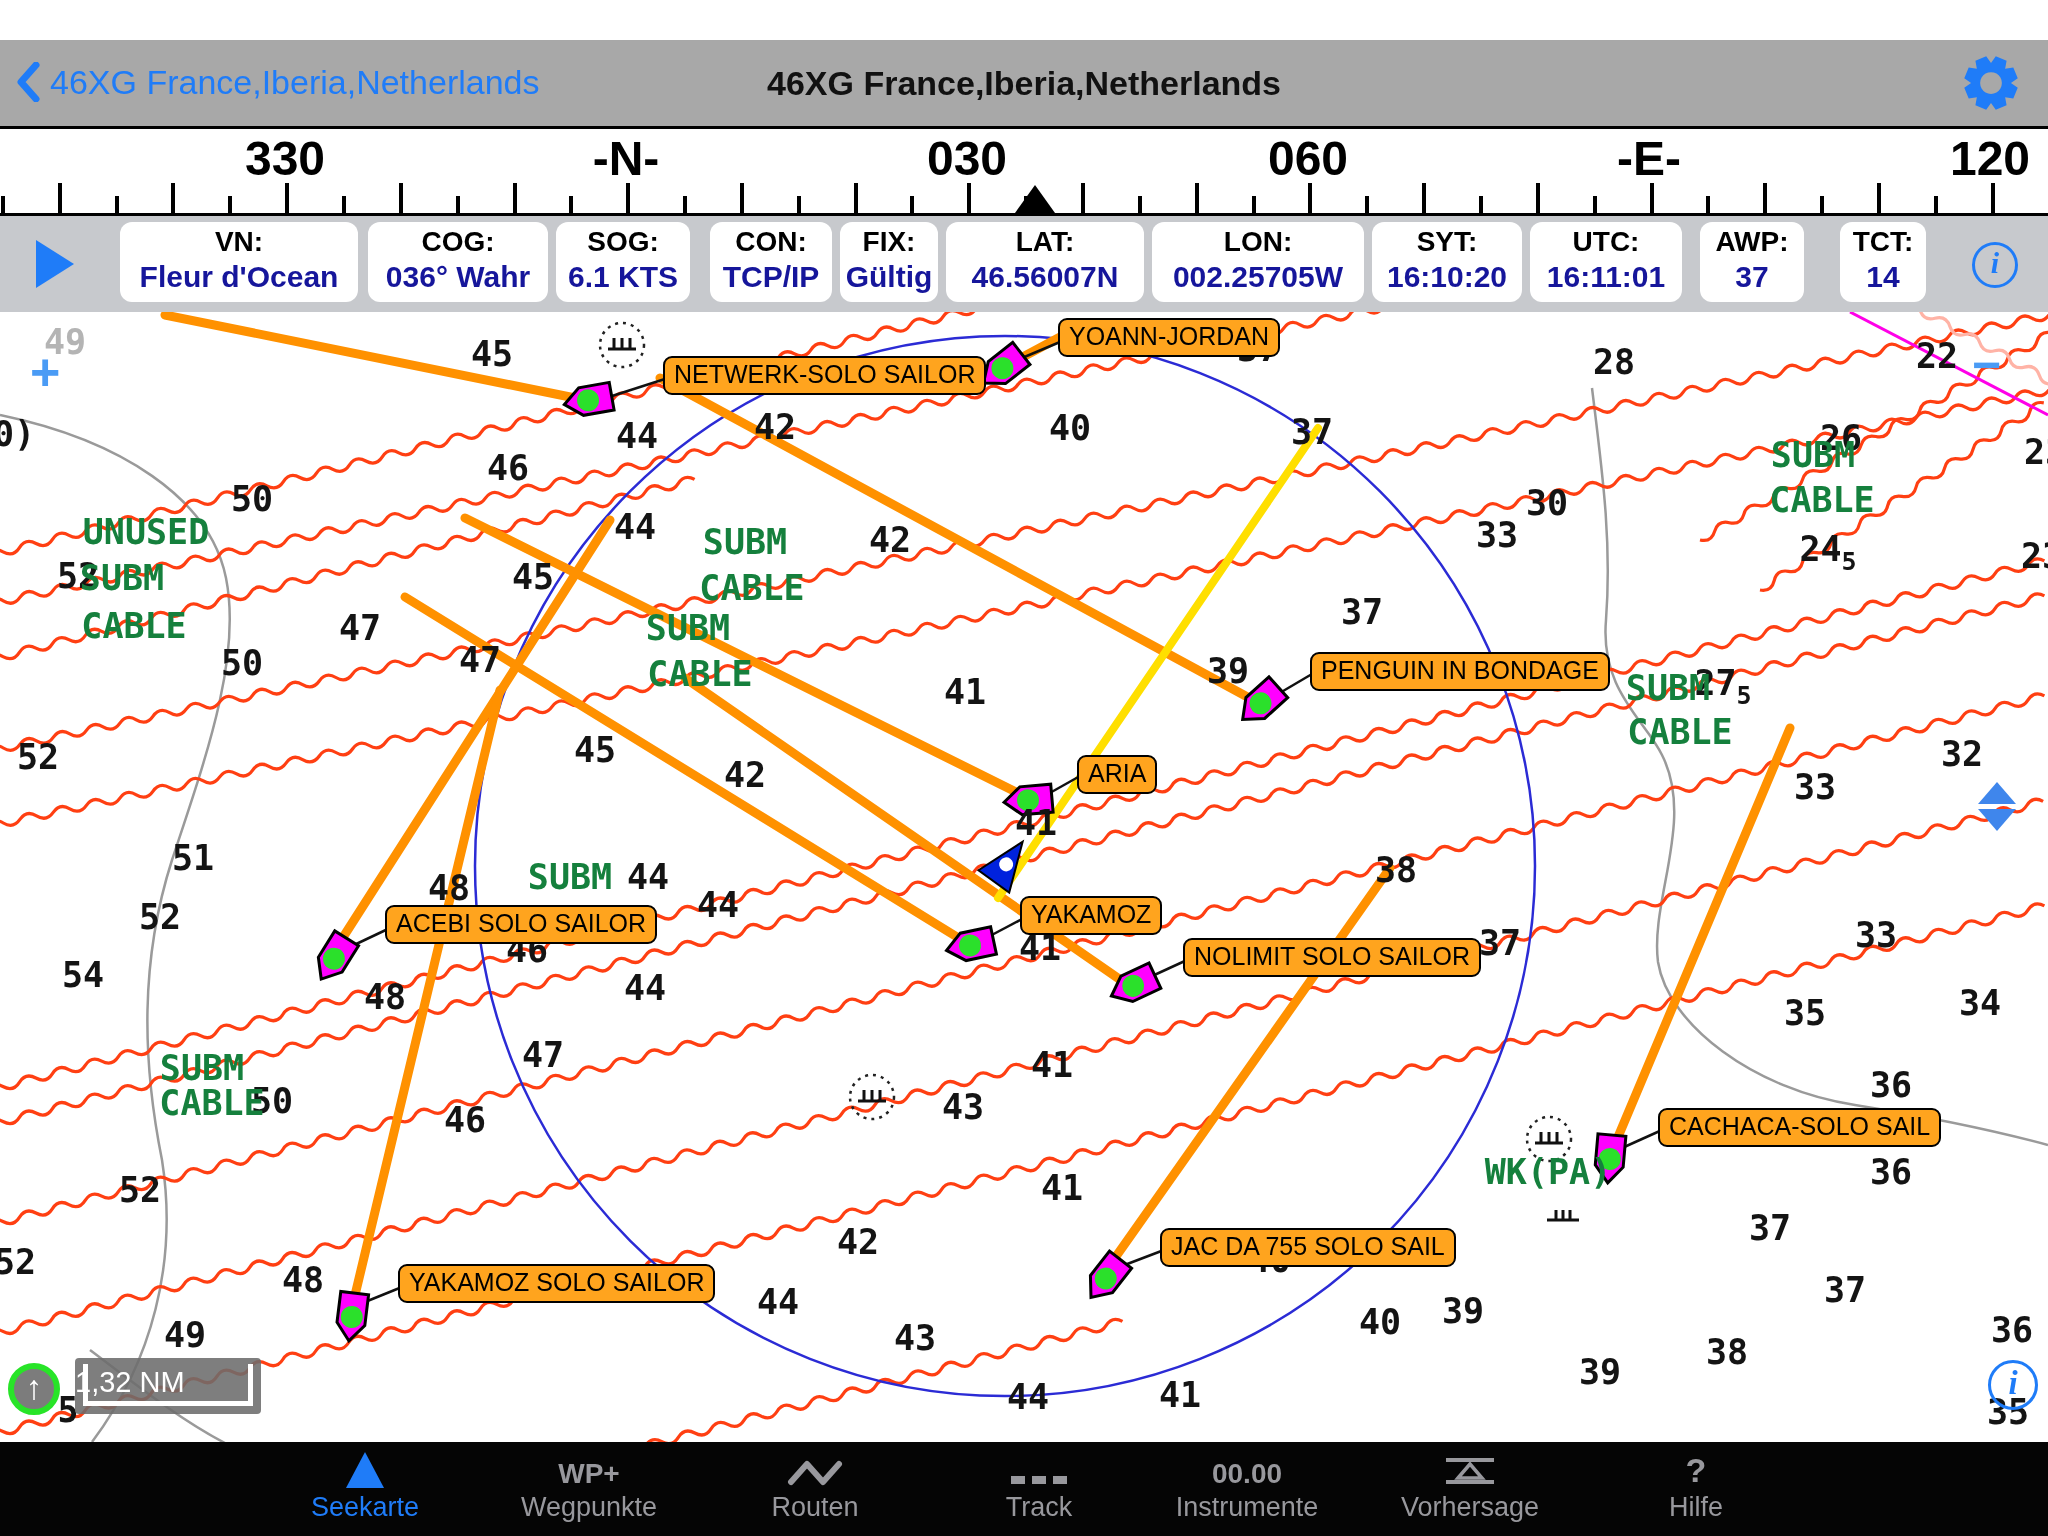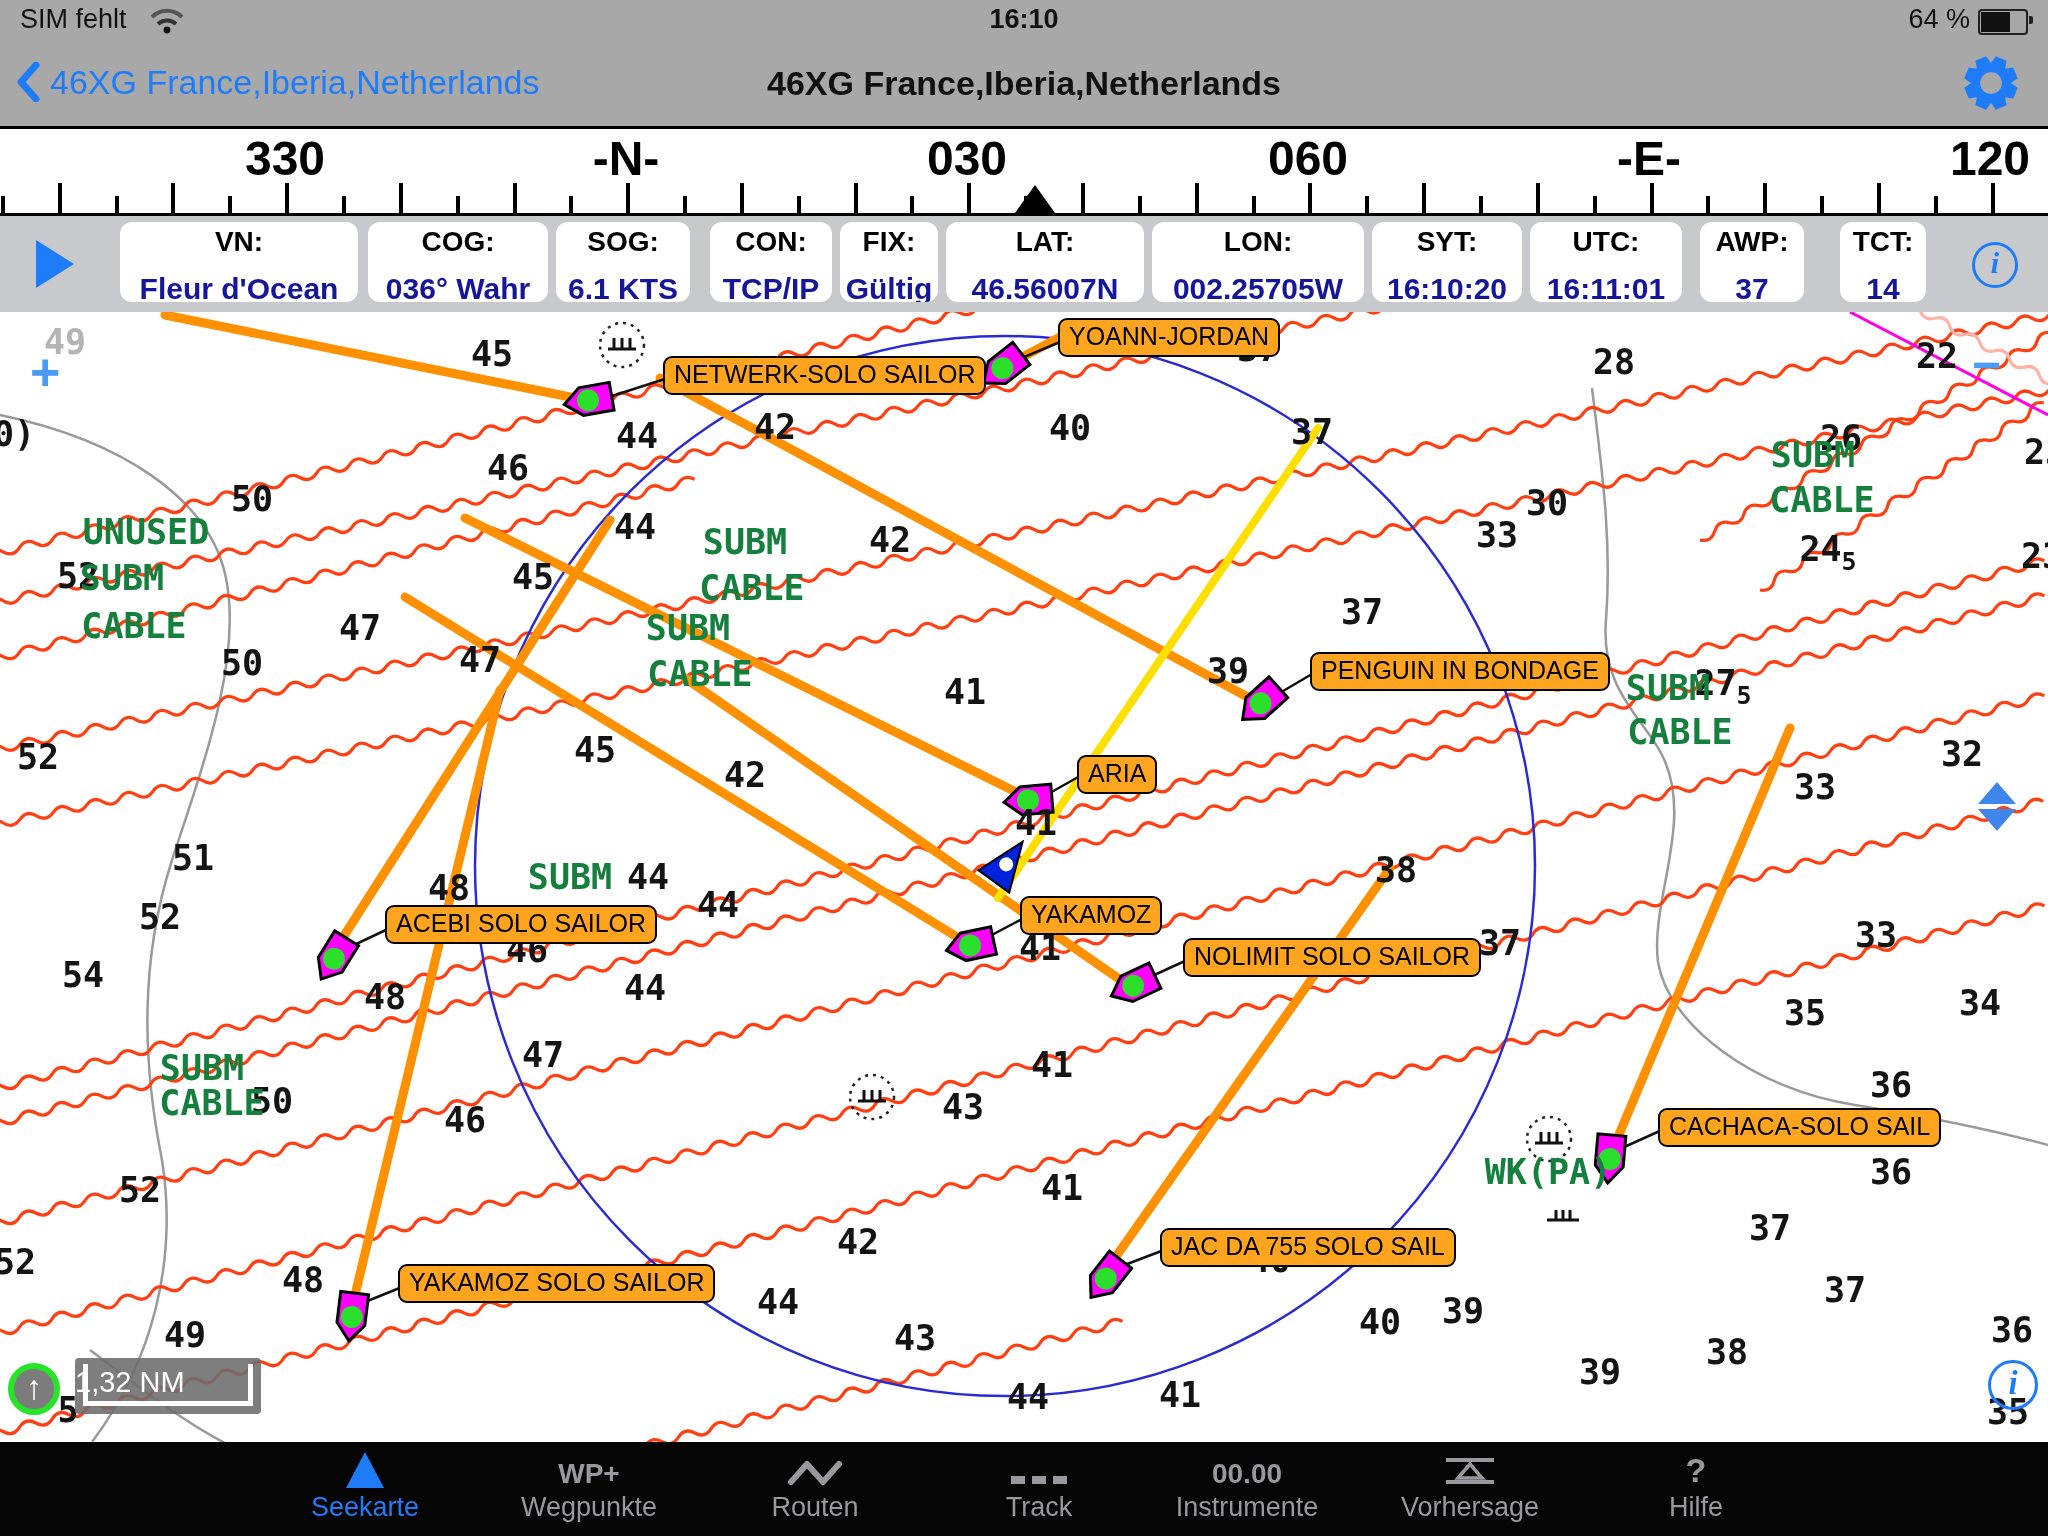--- a/index.html
+++ b/index.html
@@ -24,21 +24,21 @@
   #compass{position:absolute;left:0;top:126px;width:2048px;height:90px;background:#fff;border-top:3px solid #000;border-bottom:3px solid #000;box-sizing:border-box;z-index:30;}
   .cmp-label{position:absolute;top:2px;transform:translateX(-50%);font-size:48px;font-weight:bold;color:#000;font-family:"Liberation Sans",sans-serif;}
   .tick{position:absolute;bottom:0;width:4px;background:#000;}
   .tick.tall{height:30px;} .tick.short{height:17px;}
   #cmp-pointer{position:absolute;bottom:0;transform:translateX(-50%);width:0;height:0;
     border-left:20px solid transparent;border-right:20px solid transparent;border-bottom:28px solid #000;}
   
   #databar{position:absolute;left:0;top:216px;width:2048px;height:96px;background:#c7c9cd;z-index:30;}
   .dbox{position:absolute;top:6px;height:80px;background:#fff;border-radius:12px;text-align:center;overflow:hidden;}
   .dbox .lab{font-size:28px;font-weight:bold;color:#000;margin-top:4px;}
-  .dbox .val{font-size:30px;font-weight:bold;color:#16169b;margin-top:14px;white-space:nowrap;}
+  .dbox .val{font-size:30px;font-weight:bold;color:#16169b;margin-top:2px;white-space:nowrap;}
   #playbtn{position:absolute;left:36px;top:24px;width:0;height:0;cursor:pointer;
     border-top:24px solid transparent;border-bottom:24px solid transparent;border-left:38px solid #1f7cf8;}
   .info-circle{position:absolute;border:3px solid #1f7cf8;border-radius:50%;color:#1f7cf8;
     font-family:"Liberation Serif",serif;font-style:italic;font-weight:bold;text-align:center;background:transparent;cursor:pointer;}
   
   #chart{position:absolute;left:0;top:312px;width:2048px;height:1130px;background:#fff;overflow:hidden;cursor:grab;}
   #chartsvg{position:absolute;left:0;top:0;}
   .depth{position:absolute;transform:translate(-50%,-50%);font-family:"DejaVu Sans Mono",monospace;
     font-weight:bold;font-size:35px;color:#141414;white-space:nowrap;line-height:1;}
   .depth .sub{font-size:25px;vertical-align:-9px;}
@@ -62,34 +62,20 @@
   .tab{position:absolute;top:0;width:180px;height:94px;text-align:center;cursor:pointer;}
   .tab .ticon{height:48px;display:flex;align-items:flex-end;justify-content:center;color:#98989d;font-weight:bold;}
   .tab .tlab{font-size:27px;color:#98989d;margin-top:2px;}
   .tab.active .tlab{color:#1f7cf8;}
 </style>
 </head>
 <body>
 
 <div id="app">
 
-  <div id="statusbar">
-    <span id="carrier" class="txt">SIM fehlt</span>
-    <svg id="wifi" width="38" height="28" viewBox="0 0 38 28">
-      <path d="M4 11 A 21 21 0 0 1 34 11" fill="none" stroke="#555" stroke-width="4"></path>
-      <path d="M10 18 A 13 13 0 0 1 28 18" fill="none" stroke="#333" stroke-width="4"></path>
-      <circle cx="19" cy="24" r="3.4" fill="#111"></circle>
-    </svg>
-    <span id="clock" class="txt">16:10</span>
-    <span id="battpct" class="txt">64 %</span>
-    <div id="batticon">
-        <div class="lvl"></div>
-        <div class="nub"></div>
-      </div>
-  </div>
 
   <div id="navbar">
     <div id="backbtn">
       <svg width="24" height="40" viewBox="0 0 24 40">
         <polyline points="20,3 5,20 20,37" fill="none" stroke="#1f7cf8" stroke-width="7" stroke-linecap="round" stroke-linejoin="round"></polyline>
       </svg>
       <span>46XG France,Iberia,Netherlands</span>
     </div>
     <div id="navtitle">46XG France,Iberia,Netherlands</div>
     <svg id="gearbtn" viewBox="-32 -32 64 64">

